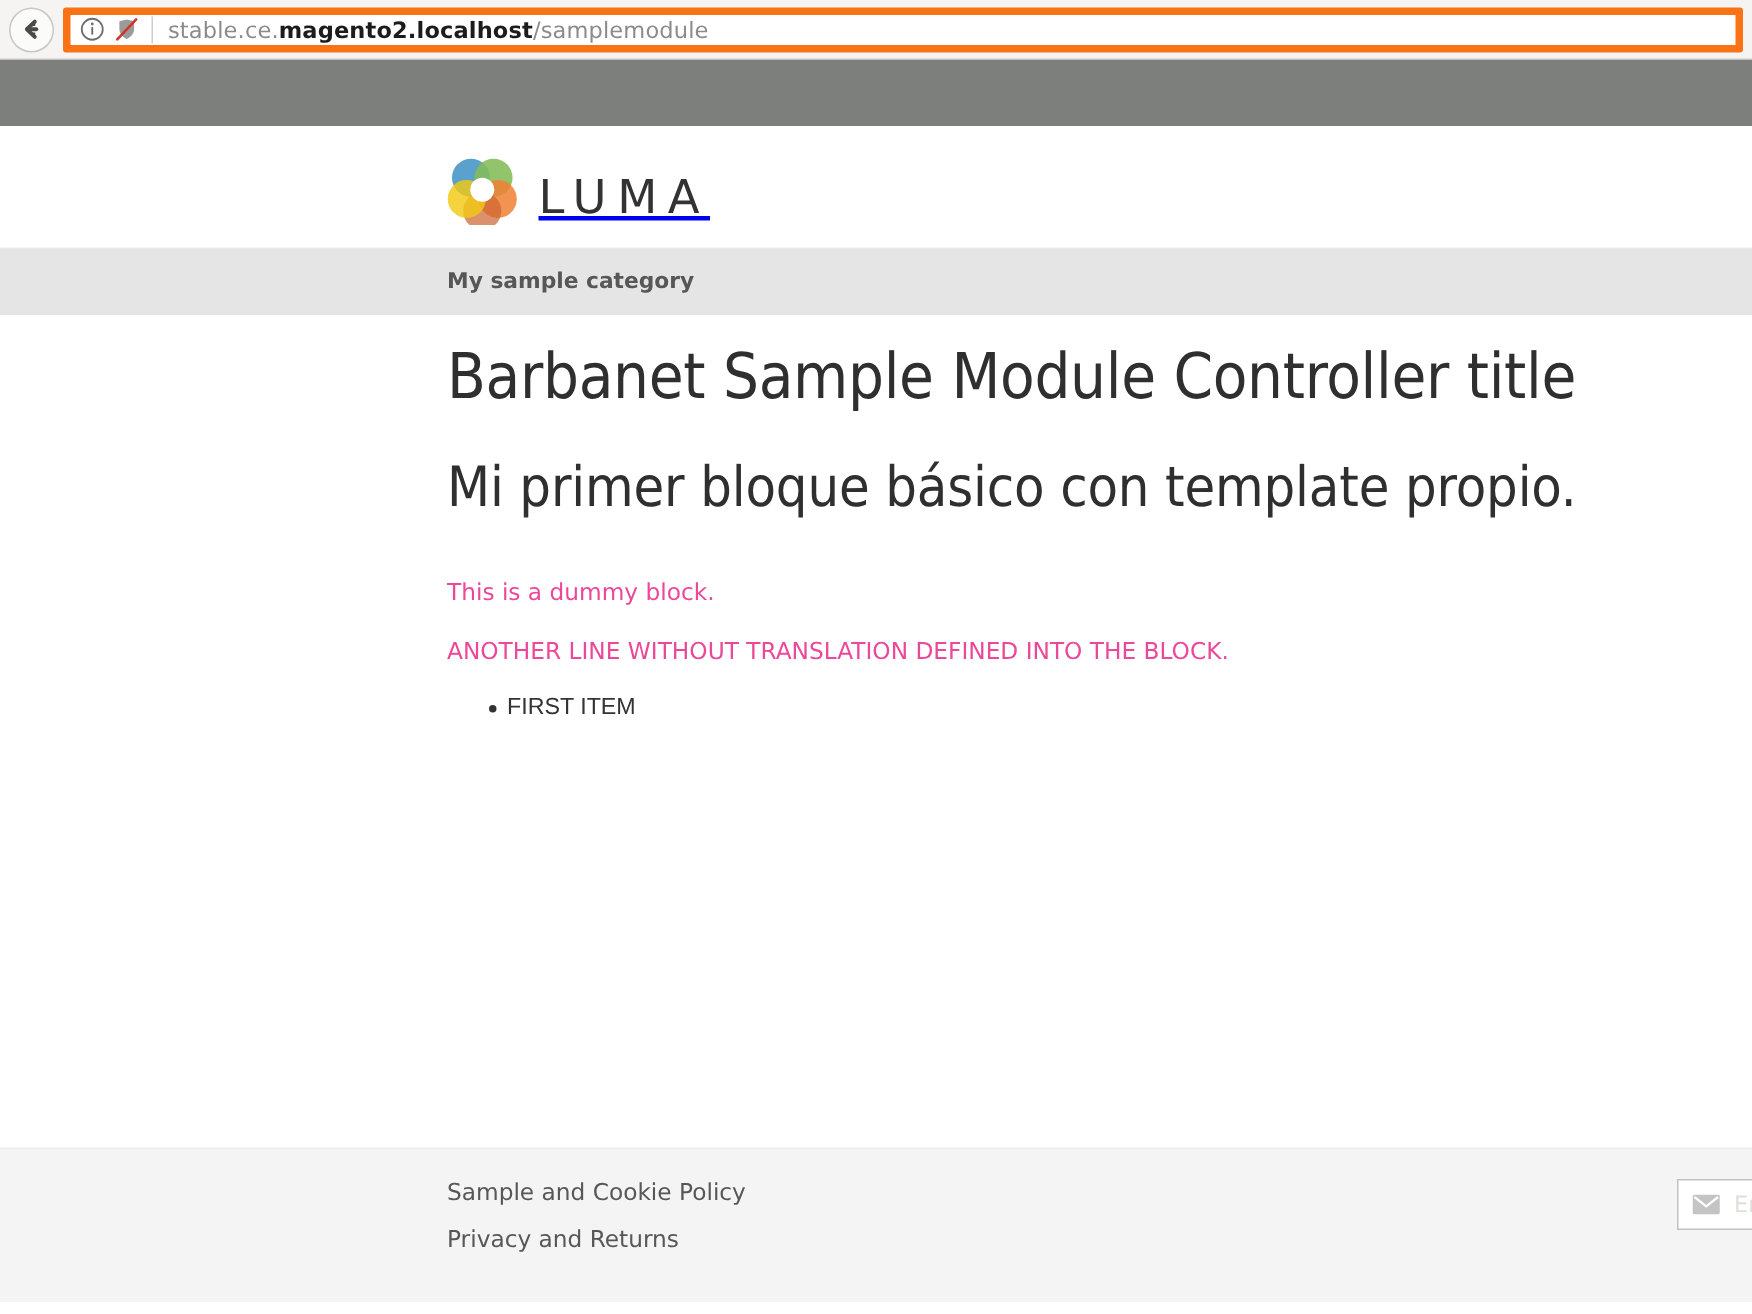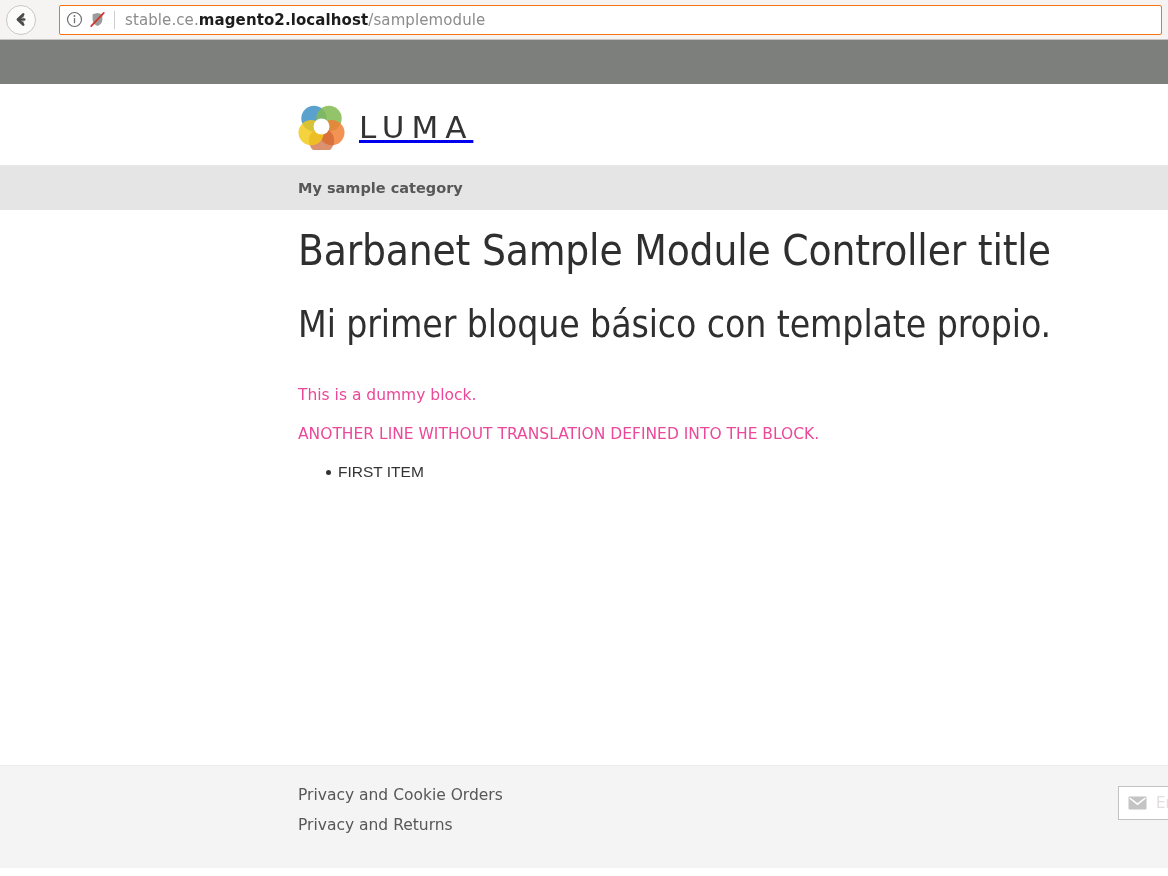--- a/index.html
+++ b/index.html
@@ -42,24 +42,24 @@
     cursor: pointer;
   }
   .nav-back svg { display: block; }
 
   .url-container {
     flex: 1 1 auto;
     height: 30px;
     display: flex;
     align-items: center;
     background: #ffffff;
-    border: 1px solid #f97316;
+    border: 5px solid #f97316;
     border-radius: 2px;
     padding: 0 6px;
-    margin-left: 19px;
+    margin-left: 2px;
     overflow: hidden;
   }
 
   .identity-icons {
     display: flex;
     align-items: center;
     gap: 6px;
     padding-right: 8px;
     flex: 0 0 auto;
   }
@@ -103,21 +103,21 @@
     height: 81px;
     background: #ffffff;
     position: relative;
   }
 
   .logo-wrap {
     position: absolute;
     left: 298px;
     top: 19px;
     display: flex;
-    align-items: center;
+    align-items: flex-end;
     gap: 14px;
     cursor: pointer;
   }
   .logo-mark { width: 47px; height: 47px; display: block; }
   .logo-text {
     font-size: 31px;
     letter-spacing: 7px;
     color: #333333;
     font-family: "DejaVu Sans", sans-serif;
     font-weight: 400;
@@ -312,21 +312,21 @@
     <p class="para">This is a dummy block.</p>
     <p class="para">ANOTHER LINE WITHOUT TRANSLATION DEFINED INTO THE BLOCK.</p>
     <ul class="bullet-list">
       <li>FIRST ITEM</li>
     </ul>
   </div>
 
   <div class="footer">
     <ul class="footer-links">
       <li>
-        <a href="#">Privacy and Cookie Orders</a>
+        <a href="#">Sample and Cookie Policy</a>
       </li>
       <li>
         <a href="#">Privacy and Returns</a>
       </li>
     </ul>
 
     <div class="newsletter">
       <span>
         <svg width="19" height="14" viewBox="0 0 19 14">
           <rect x="0.5" y="0.5" width="18" height="13" rx="1" fill="#c4c4c4"></rect>

